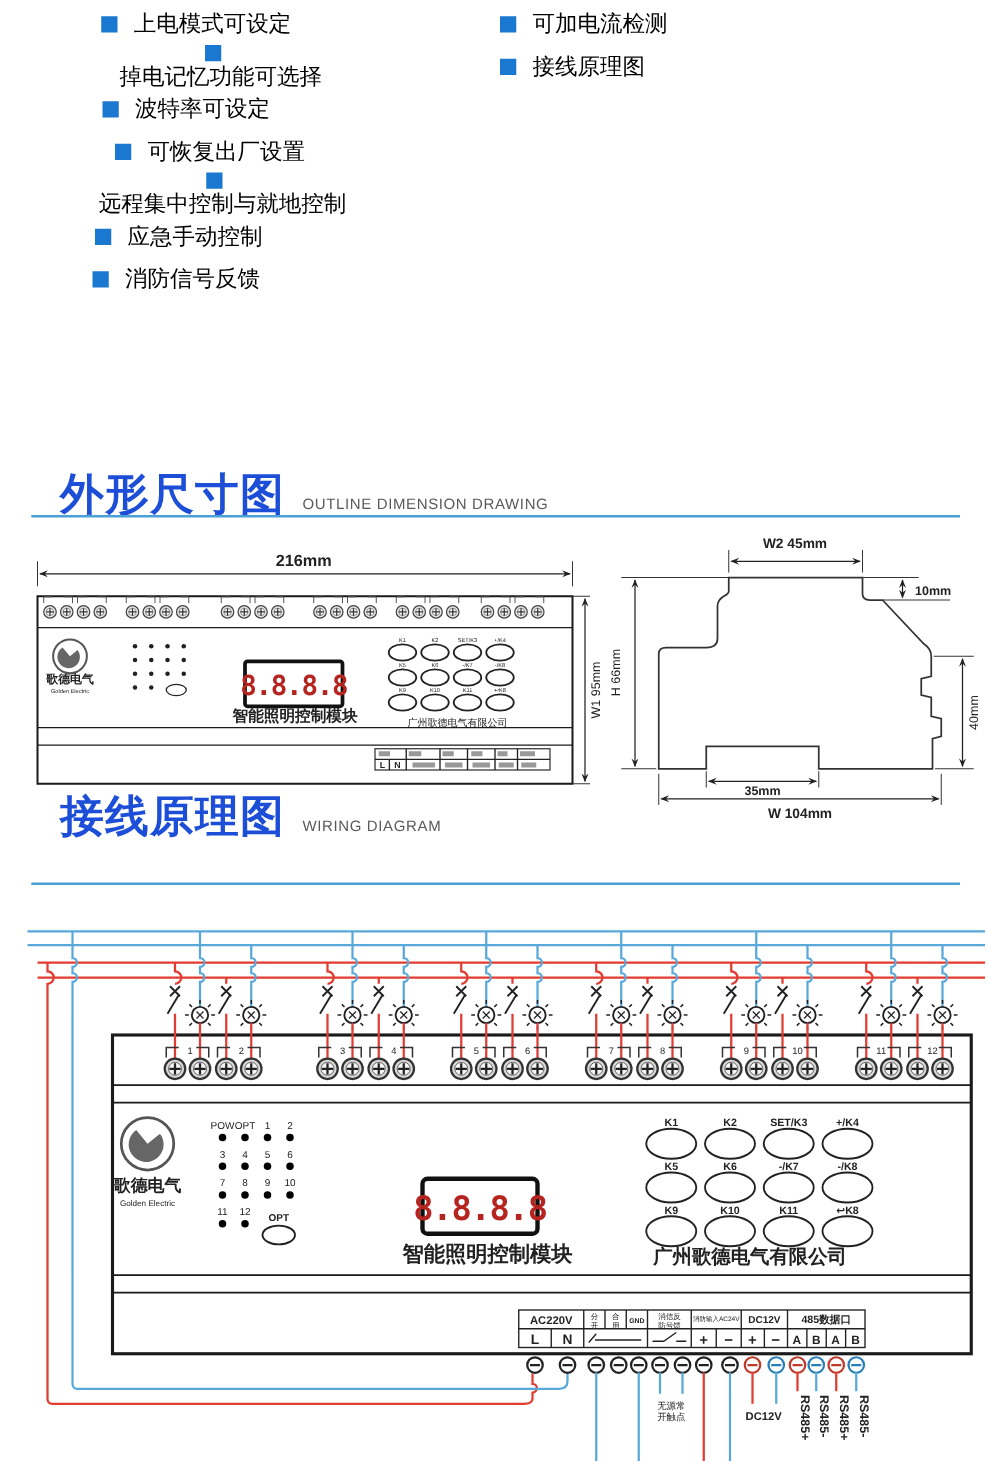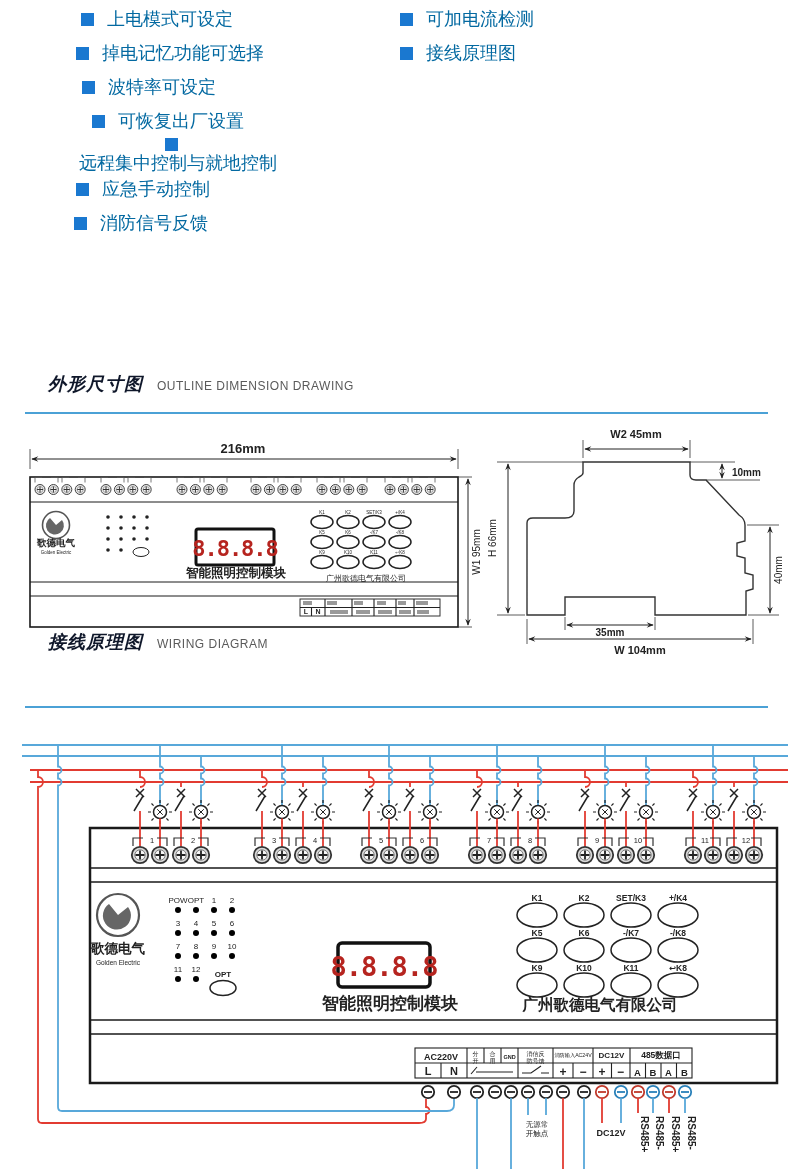--- a/index.html
+++ b/index.html
@@ -1,32 +1,32 @@
 <!DOCTYPE html>
 <html><head>
 <meta charset="utf-8">
 <style>
   html,body{margin:0;padding:0;background:#fff;}
   .page{position:relative;width:790px;height:1169px;background:#fff;overflow:hidden;
         font-family:"Liberation Sans","DejaVu Sans",sans-serif;}
   
   .features-left{position:absolute;left:0;top:2px;}
   .features-right{position:absolute;left:400px;top:2px;}
-  .feat{display:flex;align-items:center;height:34px;font-size:18px;color:#0369a1;white-space:nowrap;}
+  .feat{display:flex;align-items:center;height:34px;font-size:18px;color:#000000;white-space:nowrap;}
   .feat .sq{width:13px;height:13px;background:#1a78d0;margin-right:13px;flex:none;}
   .features-left .feat:nth-child(1){margin-left:81px;}
-  .features-left .feat:nth-child(2){margin-left:76px;}
+  .features-left .feat:nth-child(2){margin-left:76px;flex-direction:column;}
   .features-left .feat:nth-child(3){margin-left:82px;}
   .features-left .feat:nth-child(4){margin-left:92px;}
   .features-left .feat:nth-child(5){margin-left:79px;flex-direction:column;}
   .features-left .feat:nth-child(6){margin-left:76px;}
   .features-left .feat:nth-child(7){margin-left:74px;}
   
   .sec-title{position:absolute;left:48px;white-space:nowrap;}
-  .sec-title .zh{font-size:18px;font-weight:bold;color:#0f172a;letter-spacing:1px;font-style:italic;}
+  .sec-title .zh{font-size:35px;font-weight:bold;color:#1d4ed8;letter-spacing:1px;}
   .sec-title .en{font-size:12px;color:#5a5a5a;margin-left:14px;letter-spacing:0.5px;}
   .sec-rule{position:absolute;left:25px;width:743px;height:2px;background:#4ba1d6;}
   .svg-abs{position:absolute;left:0;}
   svg text{font-family:"Liberation Sans","DejaVu Sans",sans-serif;fill:#222;}
   .seg{font-family:"DejaVu Sans Mono","Liberation Mono",monospace;font-weight:bold;fill:#b6241f;letter-spacing:-1px;}
   .dim{stroke:#222;stroke-width:1;fill:none;marker-start:url(#arw);marker-end:url(#arw);}
   .ext{stroke:#333;stroke-width:0.8;fill:none;}
   .oln{stroke:#333;stroke-width:1.4;fill:none;}
   .wred{stroke:#e23b31;stroke-width:1.8;fill:none;}
   .wblue{stroke:#58a8da;stroke-width:1.8;fill:none;}

